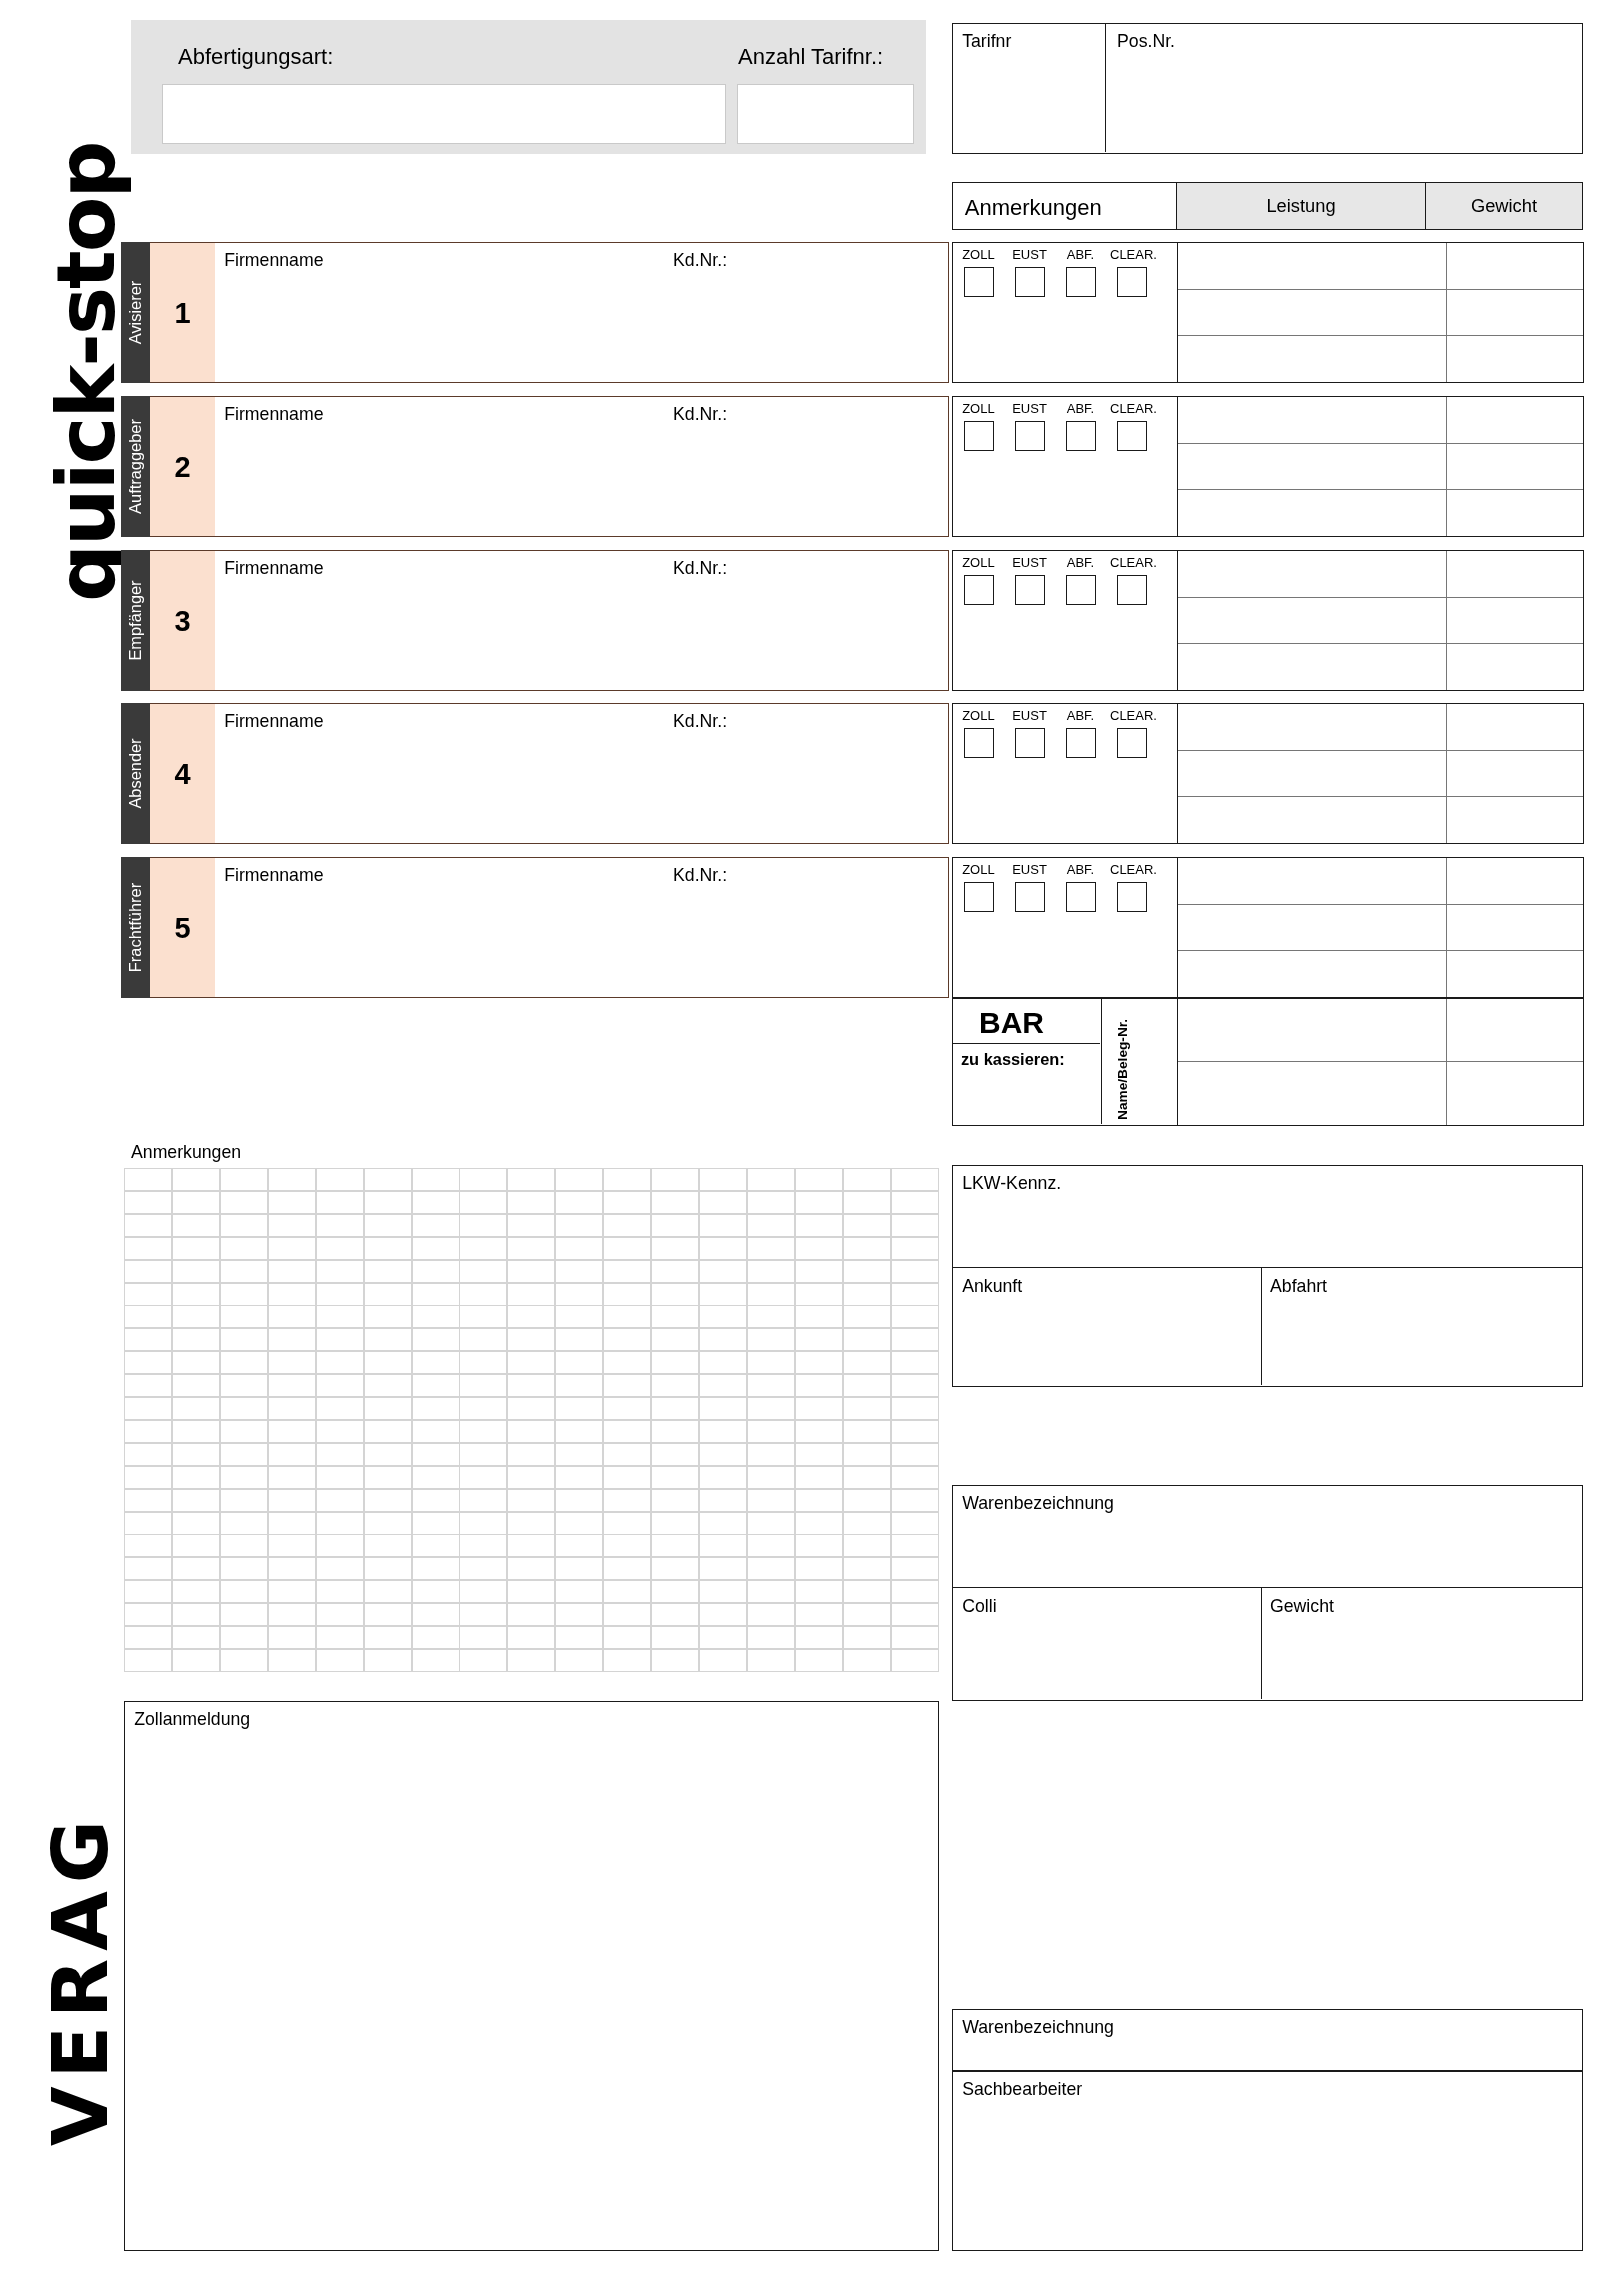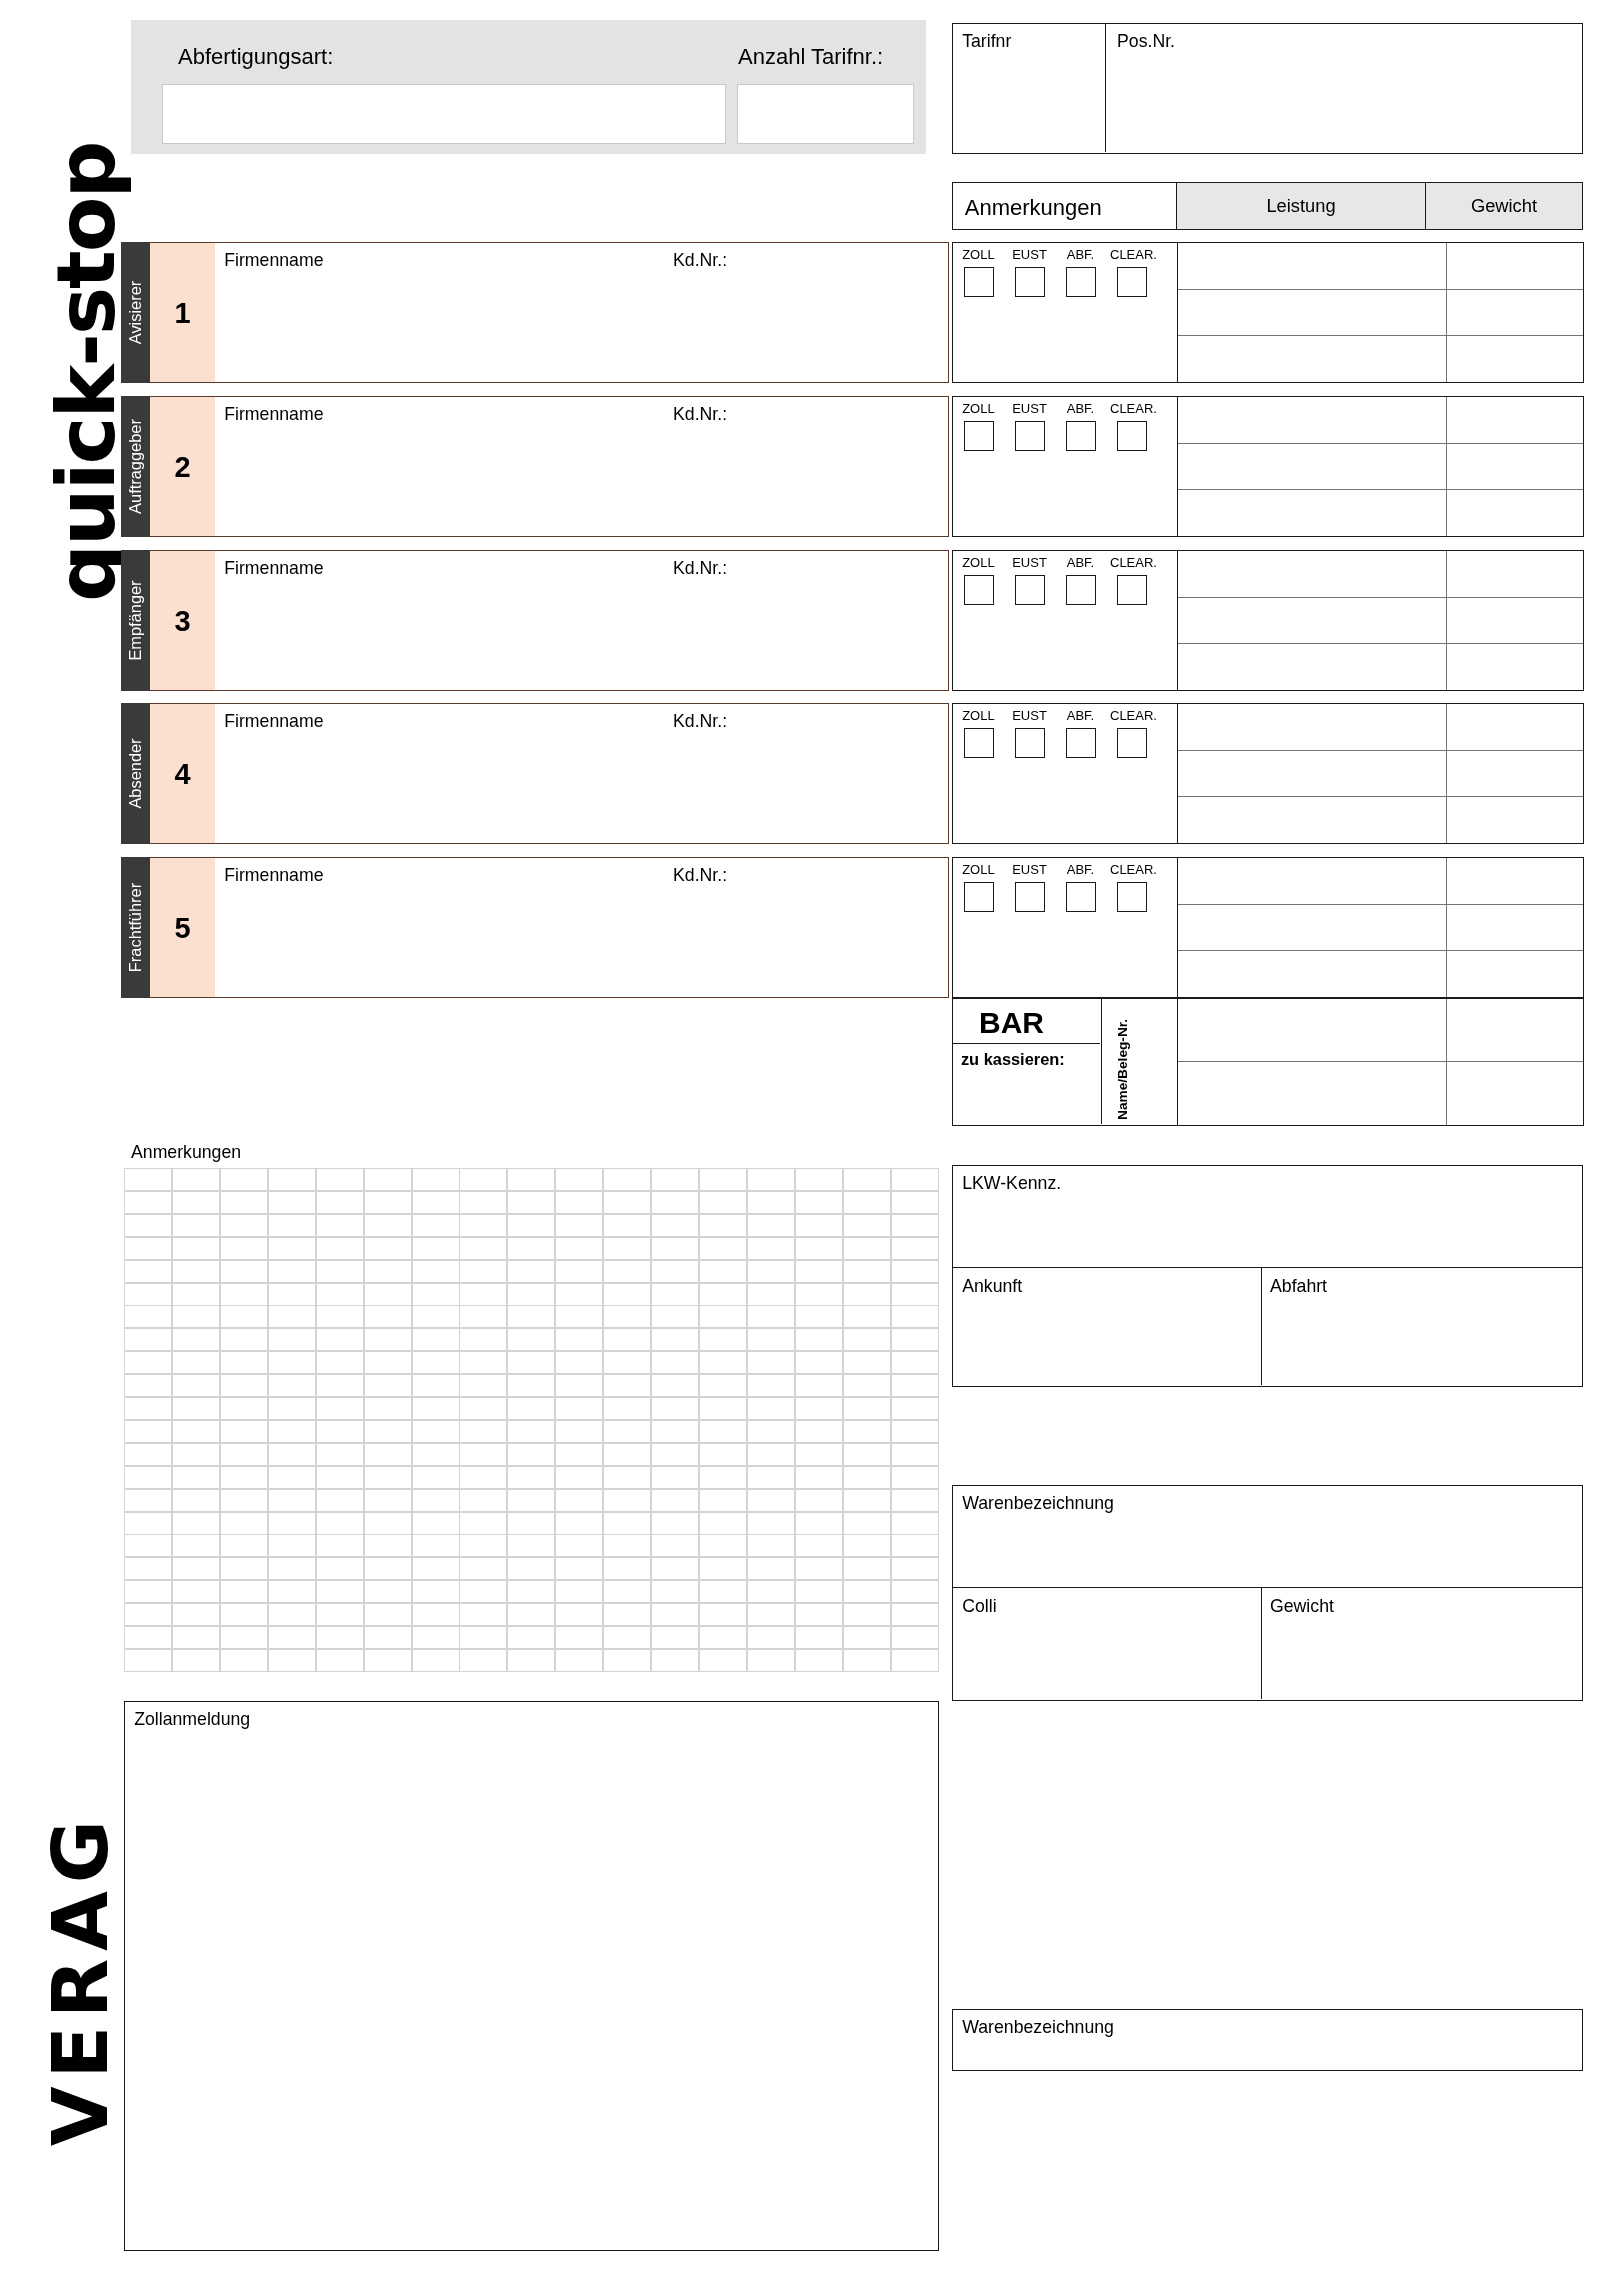--- a/index.html
+++ b/index.html
@@ -854,15 +854,18 @@
     <div class="vdivider" style="left:308px; top:101px; height:118px;"></div>
   </div>
 
   <div class="box" style="left:124px; top:1701px; width:815px; height:550px;">
     <div class="subbox-label" style="left:9.2px; top:6.5px;">Zollanmeldung</div>
   </div>
 
   <div class="box" style="left:952px; top:2009px; width:631px; height:62px;">
     <div class="subbox-label" style="left:9.2px; top:6.5px;">Warenbezeichnung</div>
   </div>
+  <div class="box" style="left:952px; top:2071px; width:631px; height:180px;">
+    <div class="subbox-label" style="left:9.2px; top:6.5px;">Sachbearbeiter</div>
+  </div>
 
 </div>
 
 
 </body></html>

